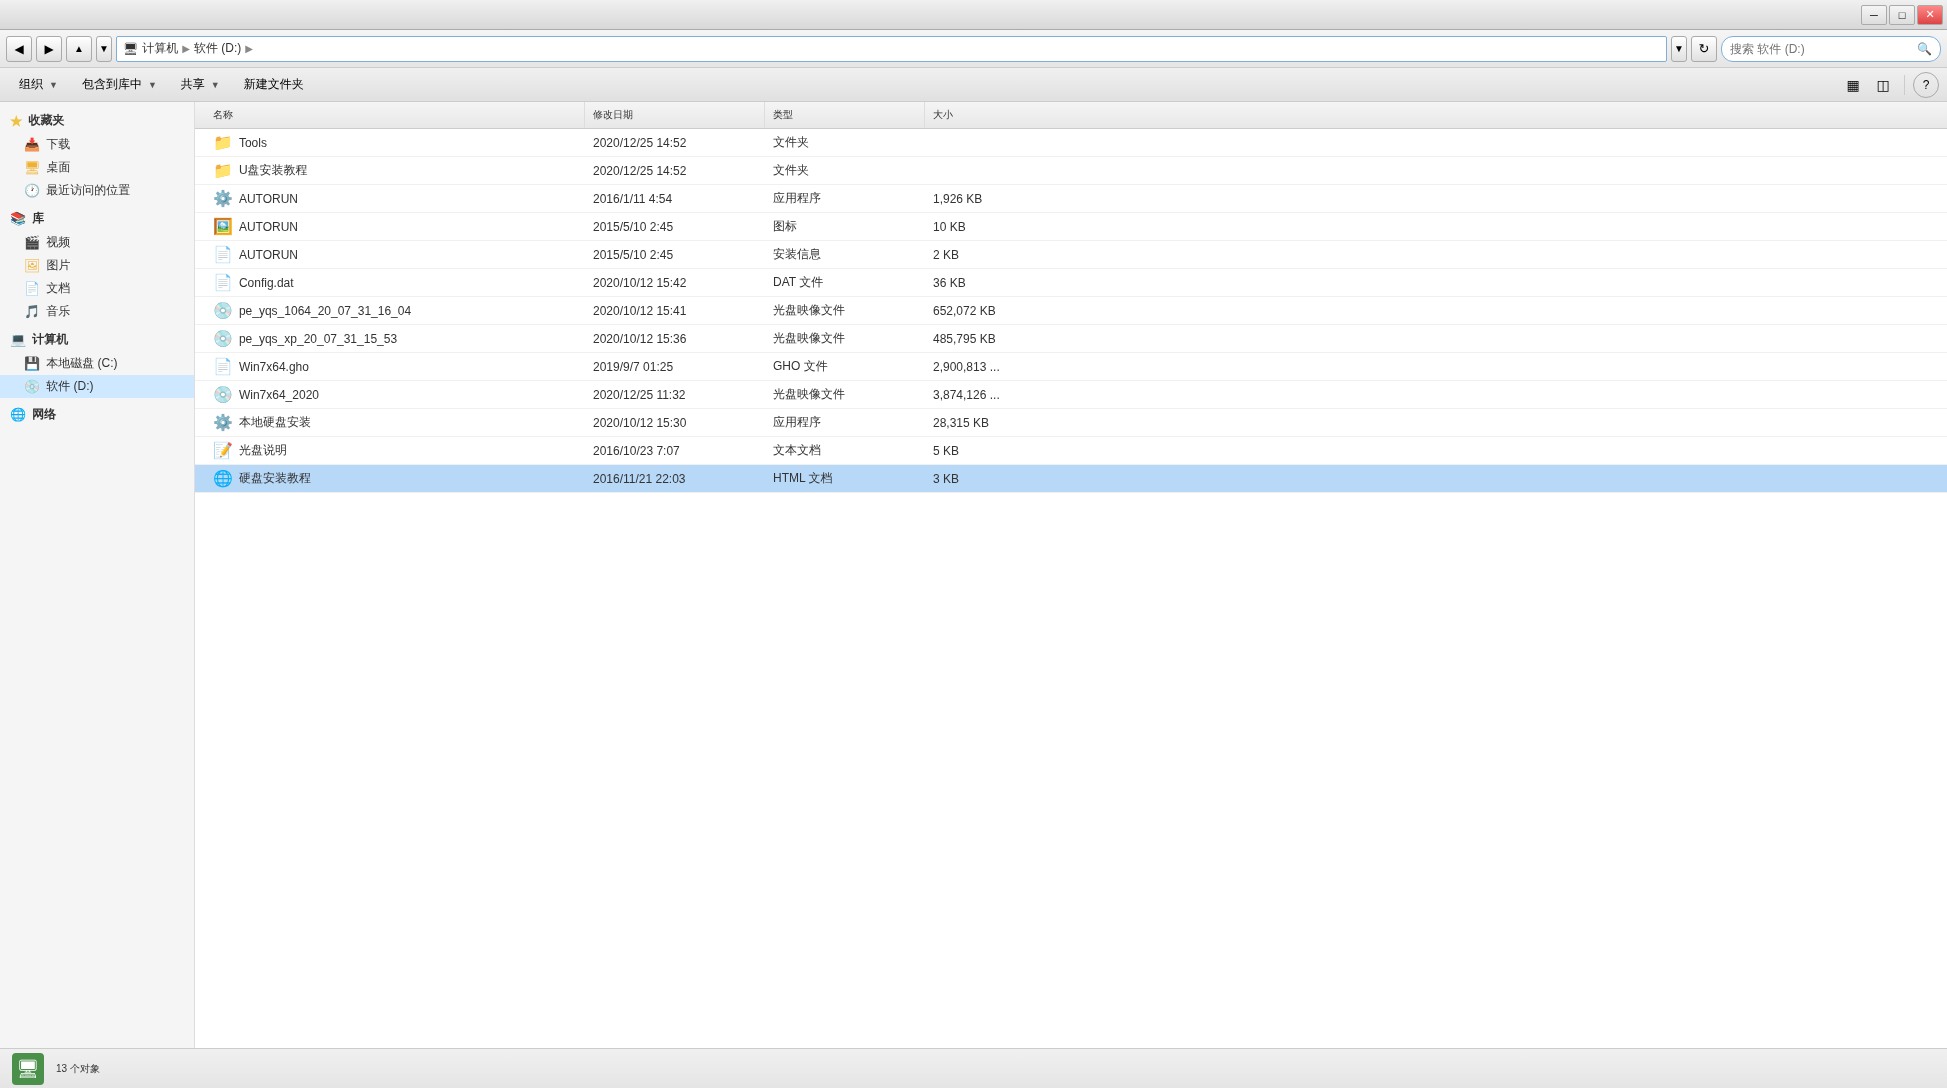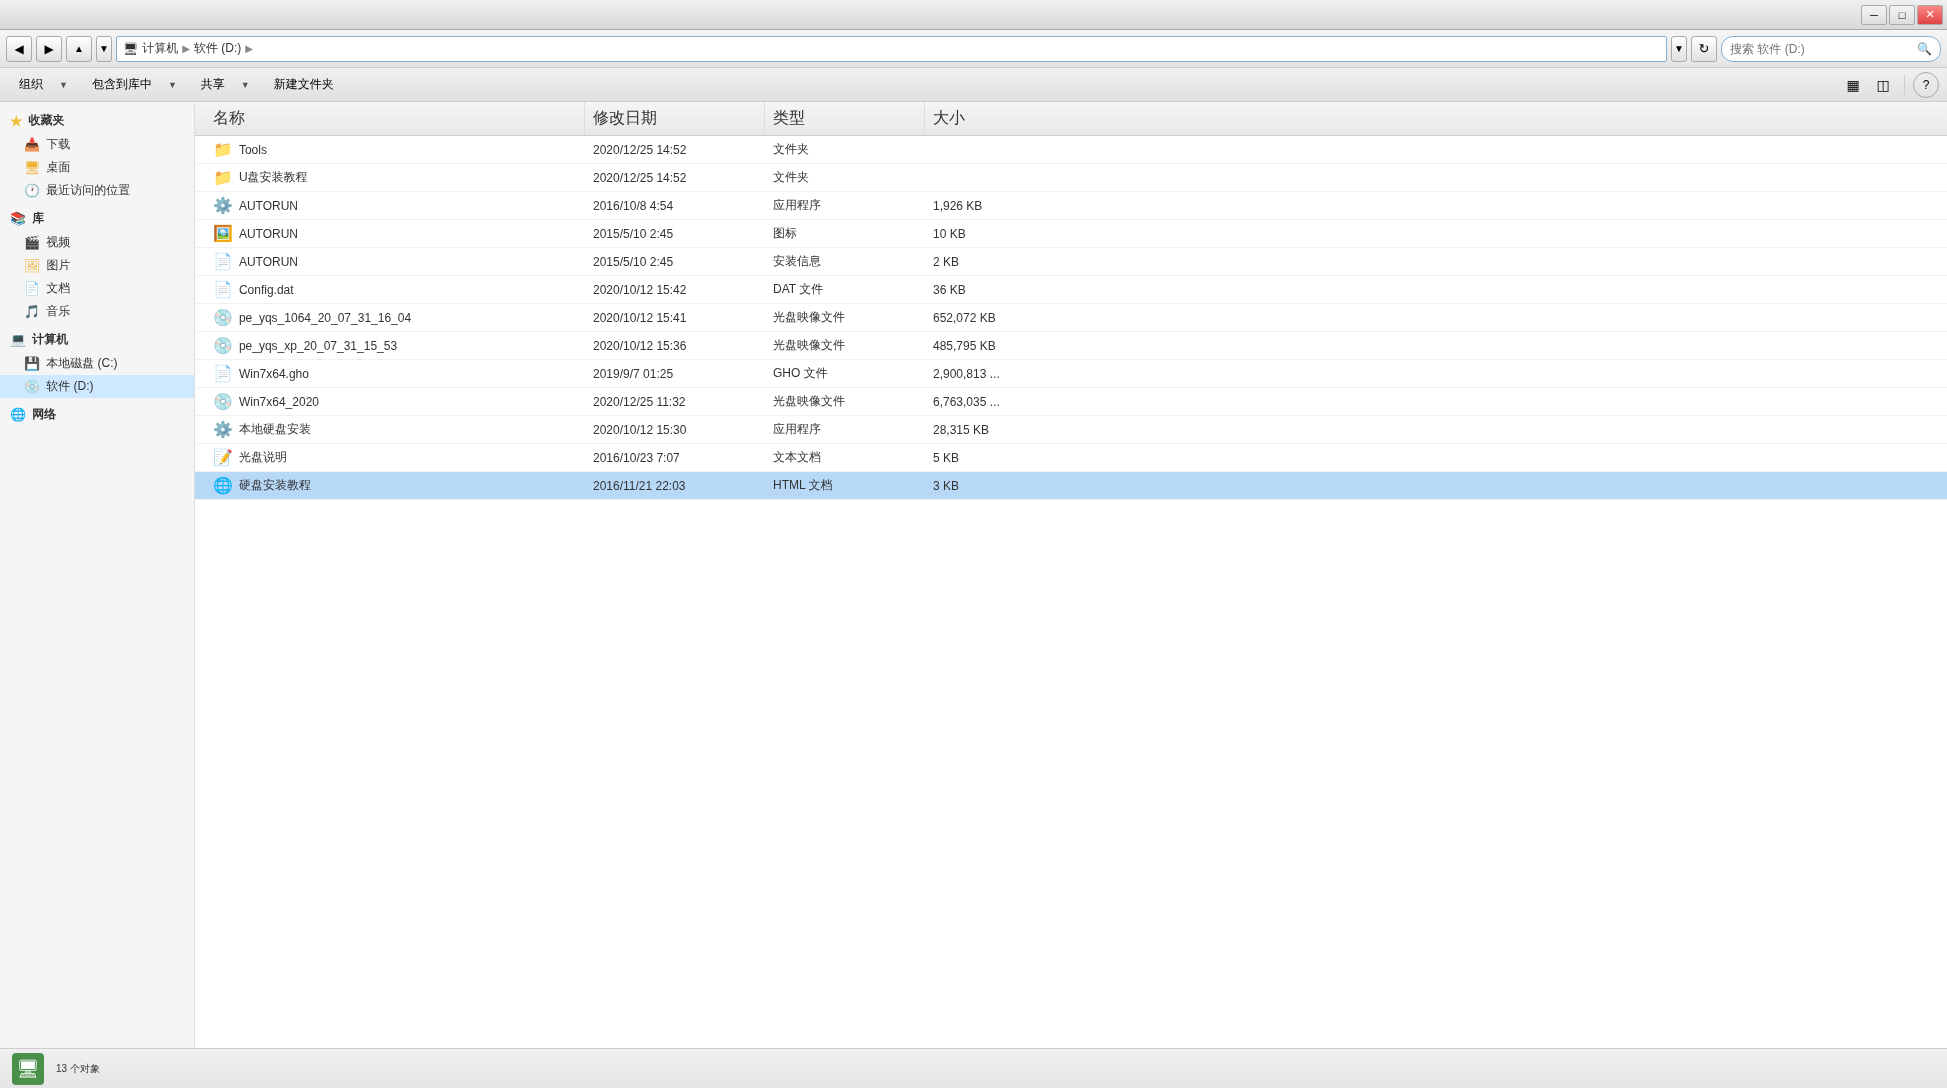--- a/index.html
+++ b/index.html
@@ -120,21 +120,21 @@
       align-items: center;
       padding: 0 8px;
       border-bottom: 1px solid #ccc;
       gap: 2px;
     }
     .toolbar-btn {
       height: 26px;
       padding: 0 10px;
       display: inline-flex;
       align-items: center;
-      gap: 16px;
+      gap: 6px;
       background: transparent;
       border: 1px solid transparent;
       border-radius: 3px;
       cursor: pointer;
       font-size: 12px;
       white-space: nowrap;
     }
     .toolbar-sep { width: 1px; height: 20px; background: #ccc; margin: 0 4px; }
     .toolbar-right { margin-left: auto; display: flex; align-items: center; gap: 4px; }
     .view-btn {
@@ -203,21 +203,21 @@
       grid-template-columns: 380px 180px 160px 140px;
       background: linear-gradient(to bottom, #f5f5f5, #e8e8e8);
       border-bottom: 1px solid #ccc;
       padding: 0 10px;
       position: sticky;
       top: 0;
       z-index: 10;
     }
     .col-header {
       padding: 6px 8px;
-      font-size: 16px;
+      font-size: 10px;
       font-weight: normal;
       color: #333;
       border-right: 1px solid #ddd;
       cursor: pointer;
       user-select: none;
     }
     .col-header:last-child { border-right: none; }
 
     .file-row {
       display: grid;
@@ -446,21 +446,21 @@
     <div class="file-cell right">
       <span></span>
     </div>
   </div>
         <div class="file-row">
     <div class="file-cell">
       <span class="file-icon">⚙️</span>
       <span>AUTORUN</span>
     </div>
     <div class="file-cell">
-      <span>2016/10/8 4:54</span>
+      <span>2016/1/11 4:54</span>
     </div>
     <div class="file-cell">
       <span>应用程序</span>
     </div>
     <div class="file-cell right">
       <span>1,926 KB</span>
     </div>
   </div>
         <div class="file-row">
     <div class="file-cell">
@@ -557,21 +557,21 @@
       <span class="file-icon">💿</span>
       <span>Win7x64_2020</span>
     </div>
     <div class="file-cell">
       <span>2020/12/25 11:32</span>
     </div>
     <div class="file-cell">
       <span>光盘映像文件</span>
     </div>
     <div class="file-cell right">
-      <span>6,763,035 ...</span>
+      <span>3,874,126 ...</span>
     </div>
   </div>
         <div class="file-row">
     <div class="file-cell">
       <span class="file-icon">⚙️</span>
       <span>本地硬盘安装</span>
     </div>
     <div class="file-cell">
       <span>2020/10/12 15:30</span>
     </div>

